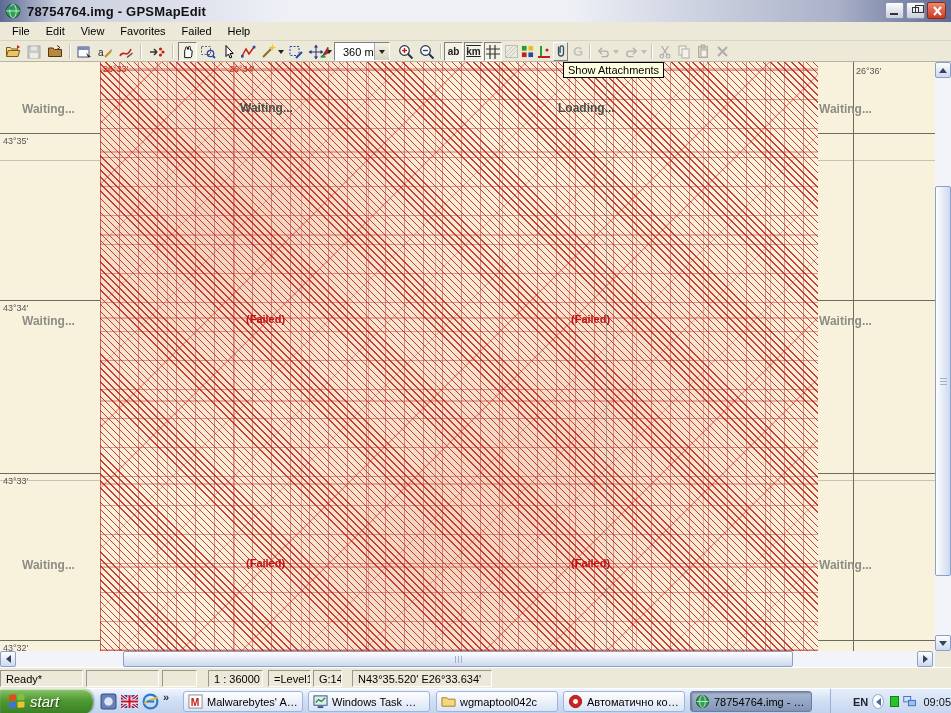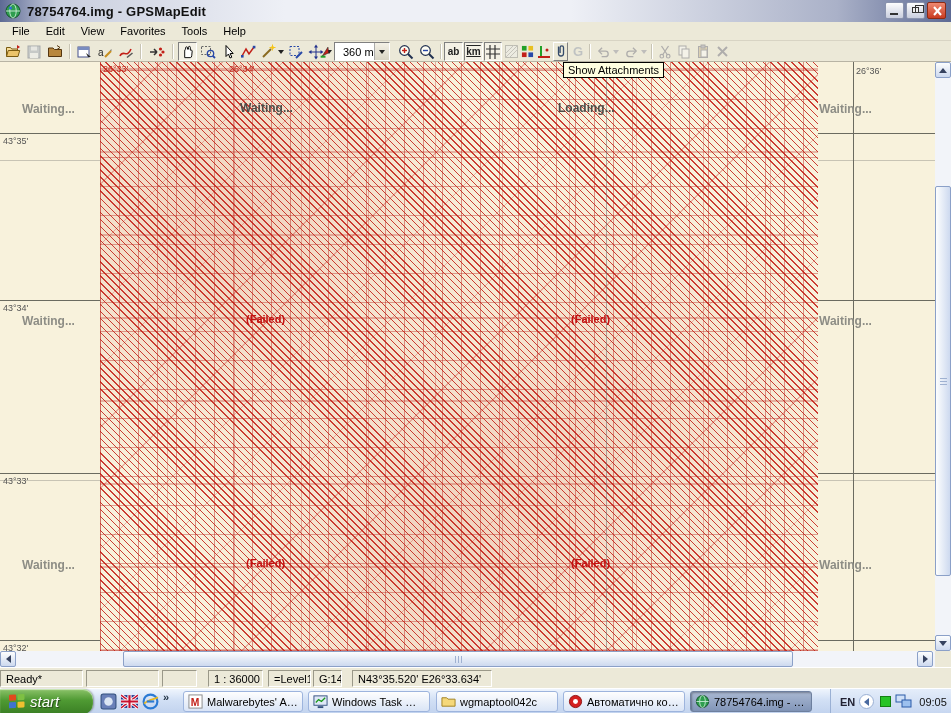--- a/index.html
+++ b/index.html
@@ -109,21 +109,21 @@
   .ql-icon { position:absolute; top:4px; width:17px; height:17px; }
   #ql-chevron { position:absolute; left:163px; top:2px; font-size:11px; font-weight:bold; color:#234; }
   .task-btn { position:absolute; top:2px; height:21px; border:1px solid #9db4dd; border-radius:3px;
     background:linear-gradient(#fefefe,#d9e4f6); display:flex; align-items:center; padding:0 4px;
     font-size:11px; color:#000; overflow:hidden; white-space:nowrap; }
   .task-btn.active { background:linear-gradient(#a9b8d2,#8195b8); border-color:#6d7f9e; box-shadow:inset 1px 1px 2px rgba(0,0,0,.3); }
   .task-icon { width:15px; height:15px; margin-right:4px; flex:0 0 auto; }
   .task-label { overflow:hidden; text-overflow:ellipsis; }
   #tray { position:absolute; left:830px; top:0; width:121px; height:25px;
     background:linear-gradient(#e4edfa,#c6d6f0); border-left:1px solid #9ab0d4; display:flex; align-items:center; }
-  #tray-lang { font-size:11px; font-weight:bold; color:#223; margin-left:9px; }
+  #tray-lang { font-size:11px; font-weight:bold; color:#223; margin-left:22px; }
   #tray-chevron { width:15px; height:15px; border-radius:50%; background:#fff; border:1px solid #9ab0d4;
     margin-left:4px; display:flex; align-items:center; justify-content:center; }
   #tray-green { width:11px; height:11px; background:#27c427; border:1px solid #148014; margin-left:6px; }
   #tray-clock { font-size:11px; color:#111; margin-left:7px; }
 </style>
 </head>
 <body>
 
 <div id="screen">
 
@@ -149,21 +149,21 @@
         </svg>
       </div>
     </div>
   </div>
 
   <div id="menubar" class="abs">
     <span class="menu-item">File</span>
     <span class="menu-item">Edit</span>
     <span class="menu-item">View</span>
     <span class="menu-item">Favorites</span>
-    <span class="menu-item">Tools</span>
+    <span class="menu-item">Failed</span>
     <span class="menu-item">Help</span>
   </div>
 
   <div id="toolbar" class="abs">
     <div class="tb" style="left:3px">
       <svg width="16" height="16" viewBox="0 0 16 16">
         <path d="M1.5 12.5 V3.5 H5.5 L6.7 5 H12.5 V7" fill="#f7dd9a" stroke="#7a5b10"></path>
         <path d="M1.5 12.5 L3.2 6.5 H14.7 L13 12.5 Z" fill="#ecc46a" stroke="#7a5b10"></path>
         <path d="M12 1 L15 3 L12 5 Z" fill="#c22018"></path>
       </svg>

